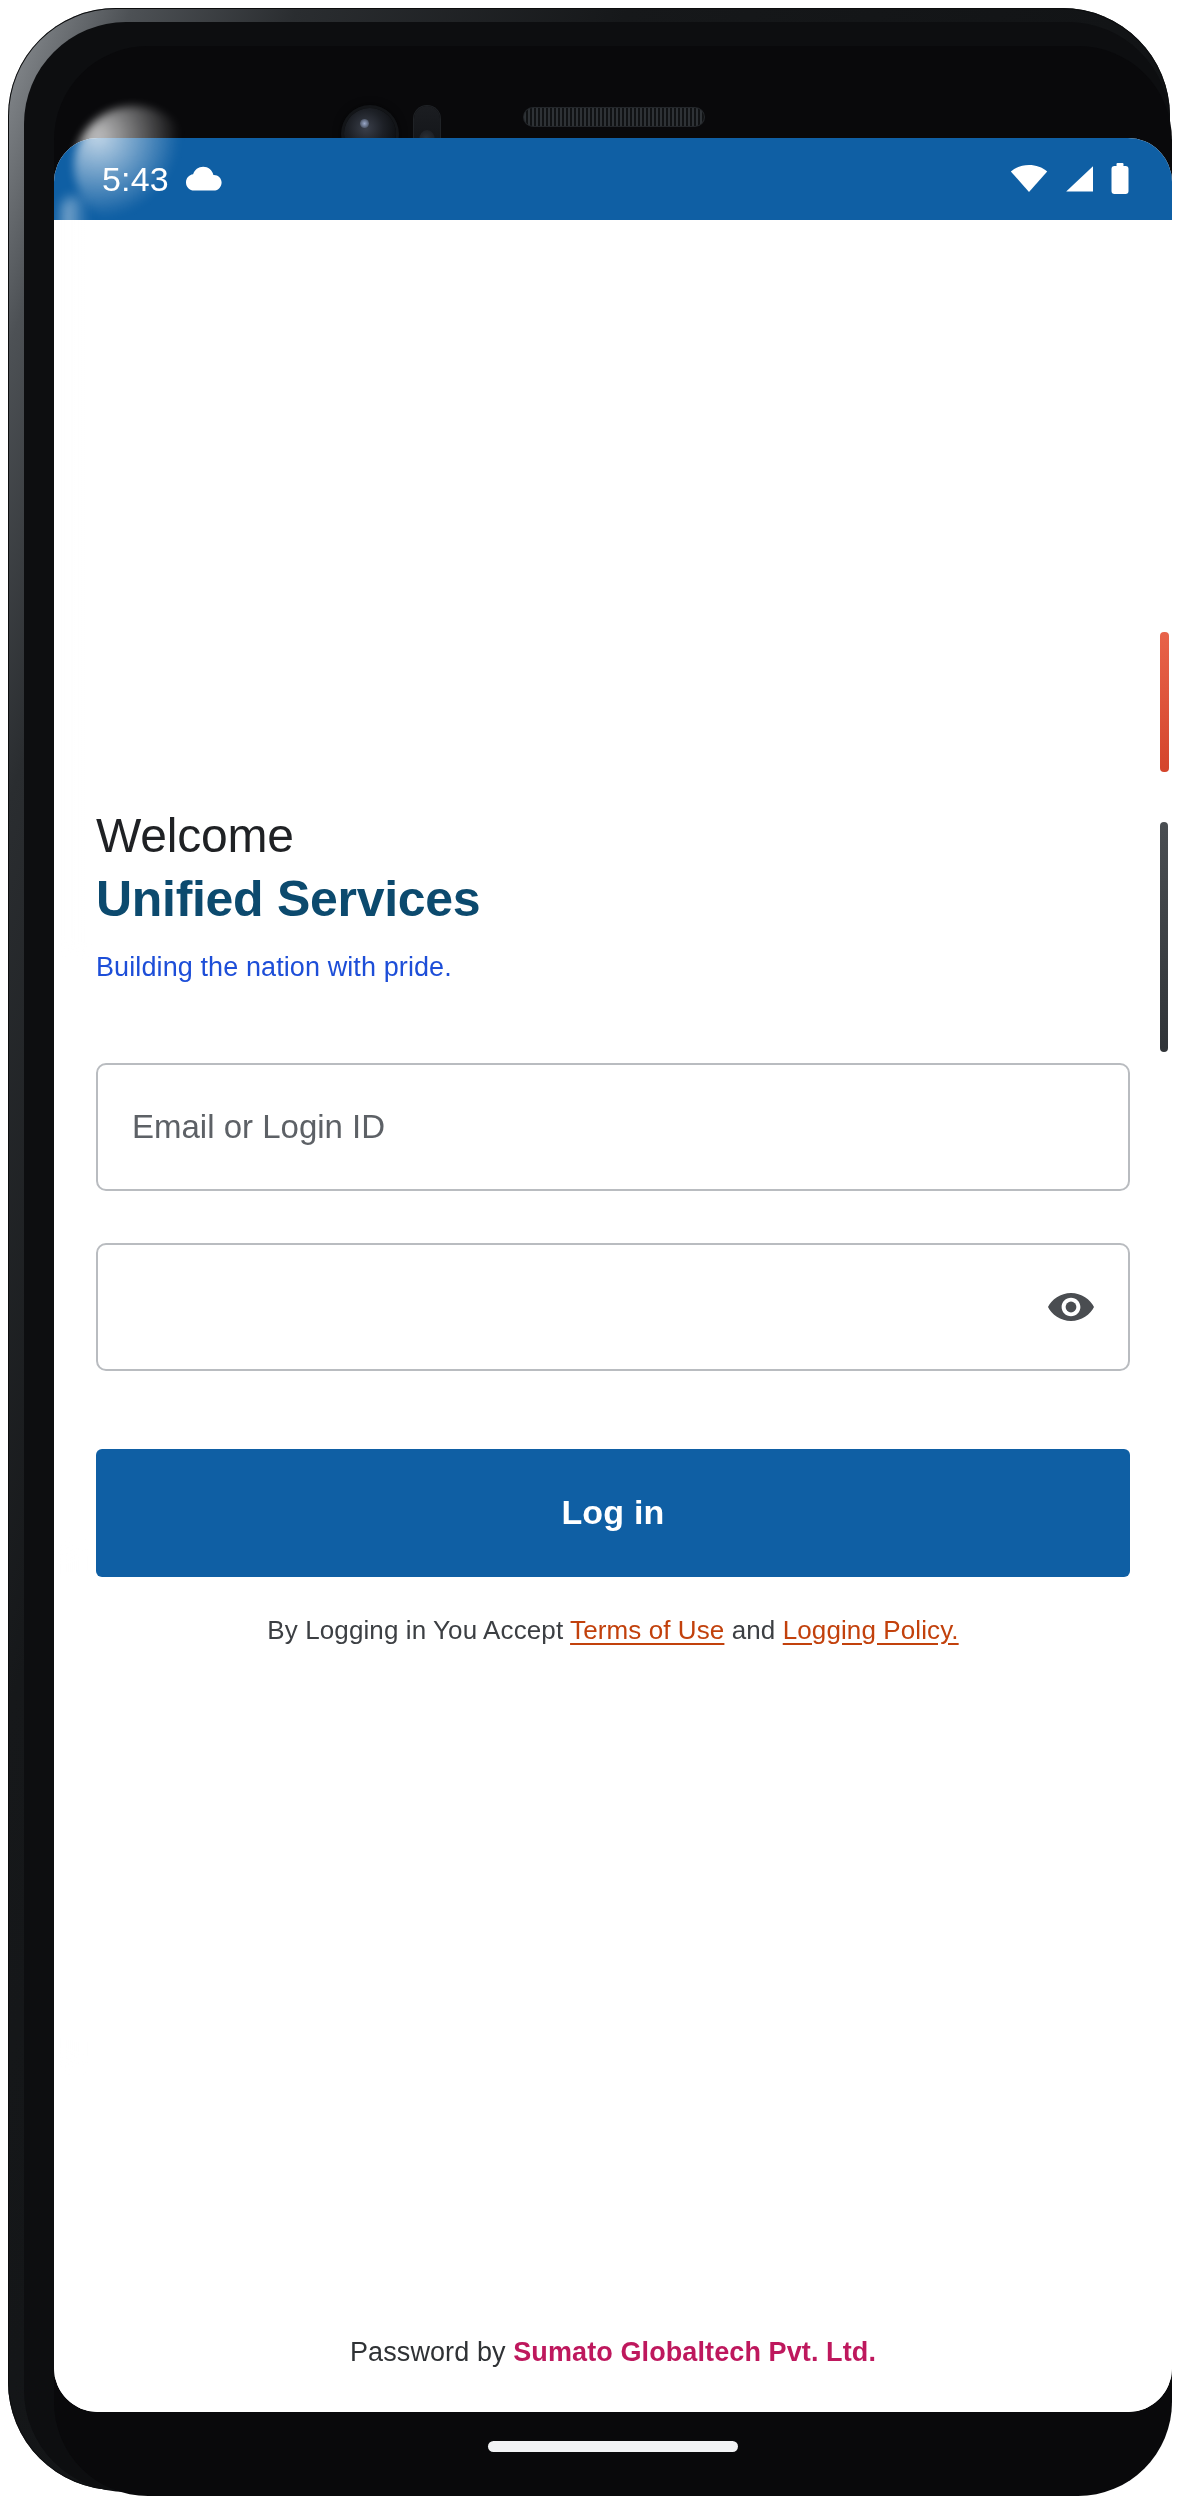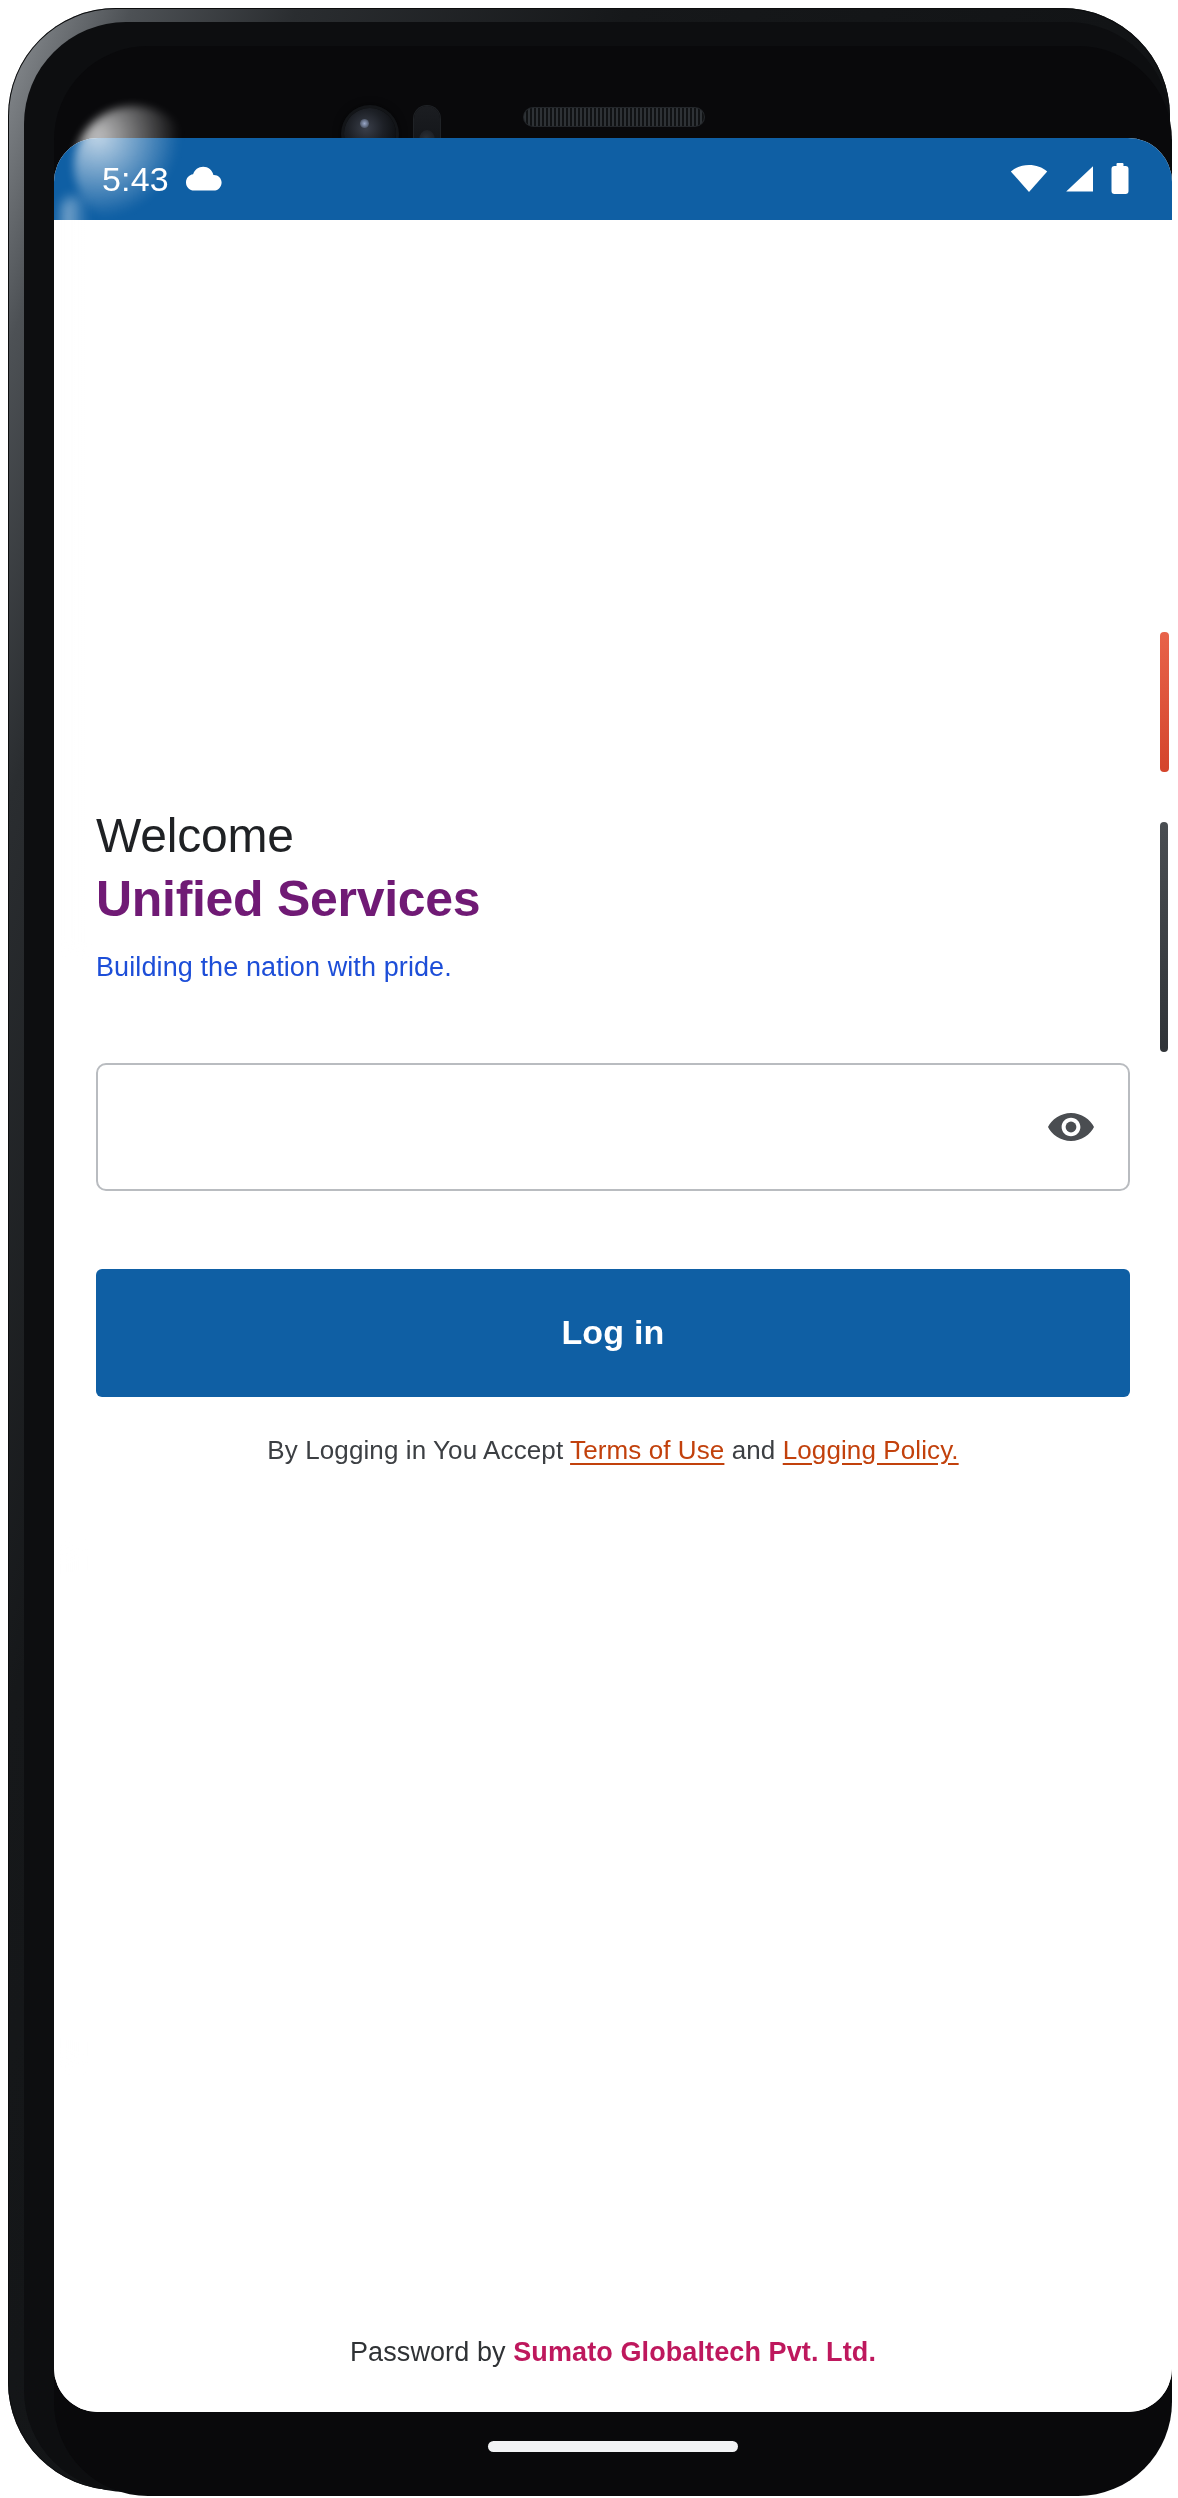--- a/index.html
+++ b/index.html
@@ -226,21 +226,21 @@
   .welcome-line {
     font-size: 48px;
     font-weight: 400;
     color: #1f2124;
     line-height: 1.1;
     letter-spacing: -0.2px;
   }
   .brand-line {
     font-size: 50px;
     font-weight: 700;
-    color: #701a75;
+    color: #0c4a6e;
     line-height: 1.22;
     letter-spacing: -0.3px;
     margin-top: 6px;
   }
   .tagline {
     font-size: 27px;
     font-weight: 400;
     color: #1d4ed8;
     margin-top: 22px;
     letter-spacing: 0.1px;
@@ -393,20 +393,23 @@
             <div class="spacer-top"></div>
 
             <div>
               <div class="welcome-line">Welcome</div>
               <div class="brand-line">Unified Services</div>
               <div class="tagline">Building the nation with pride.</div>
             </div>
 
             <div class="form-area">
 
+              <div class="field">
+                <input class="field-input" type="text" placeholder="Email or Login ID" style="">
+              </div>
 
               <div class="field">
                 <button class="eye-btn">
                   <span>
                     <svg class="icon-svg" width="48" height="34" viewBox="0 0 48 34" aria-hidden="true">
                       <path fill="#4a4d51" d="M24 3C13.5 3 4.6 9.6 1 17c3.6 7.4 12.5 14 23 14s19.4-6.6 23-14C43.4 9.6 34.5 3 24 3zm0 23.3c-5.2 0-9.4-4.2-9.4-9.3S18.8 7.7 24 7.7s9.4 4.2 9.4 9.3-4.2 9.3-9.4 9.3z"></path>
                       <circle cx="24" cy="17" r="5.4" fill="#4a4d51"></circle>
                     </svg>
                   </span>
                 </button>

